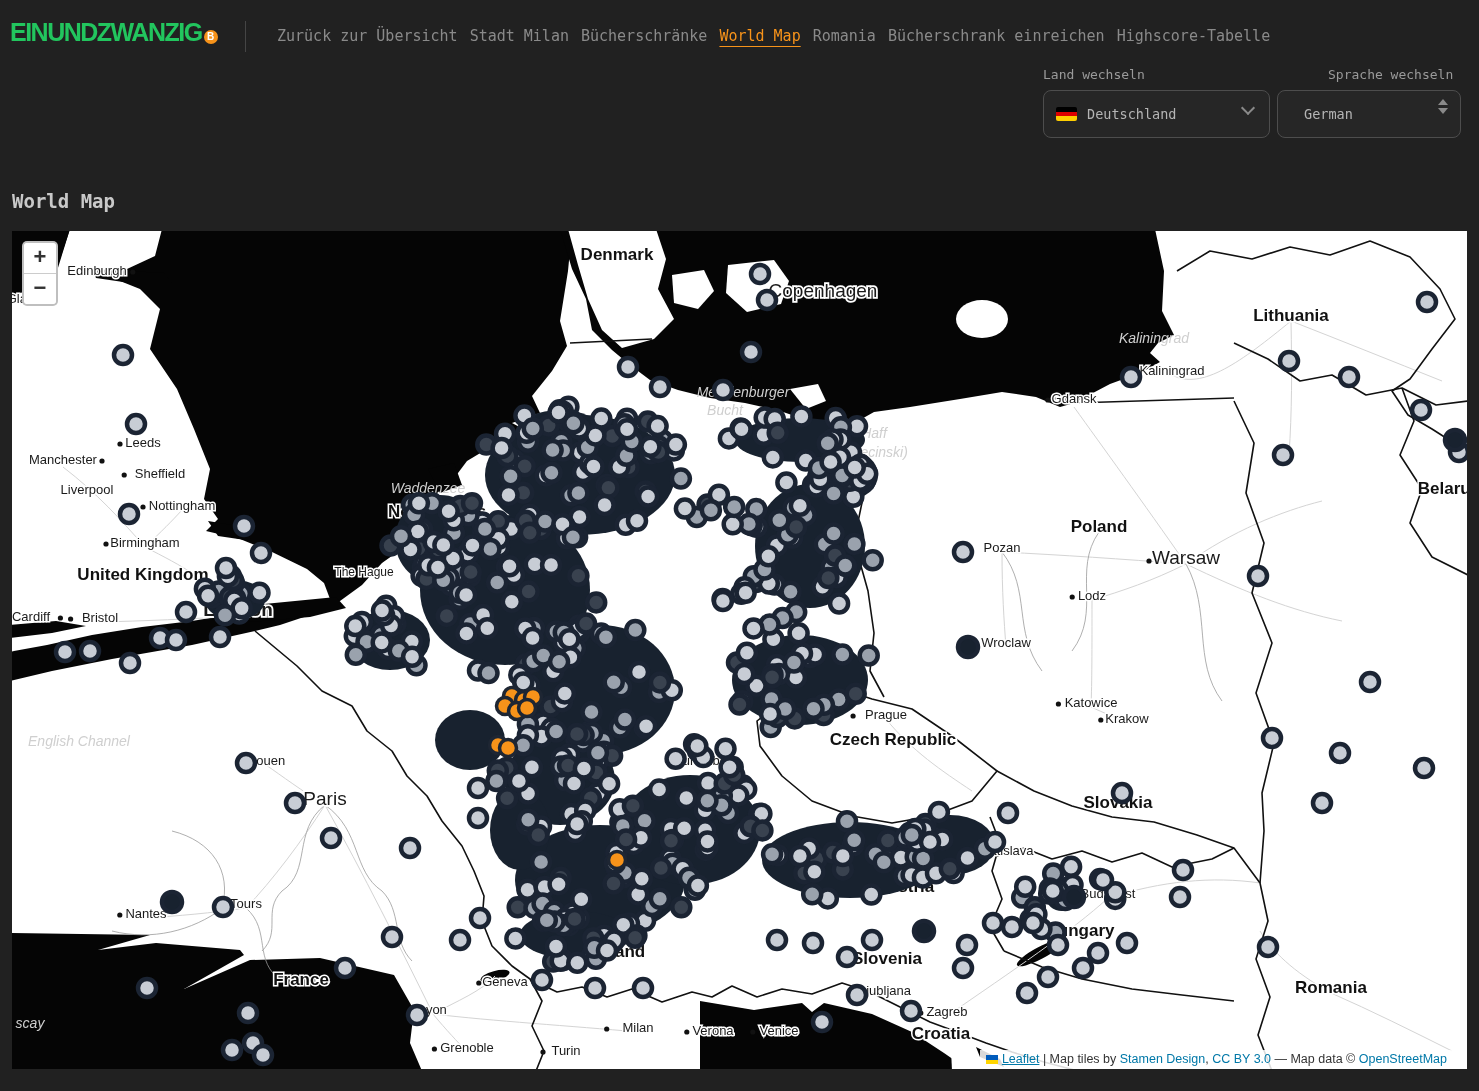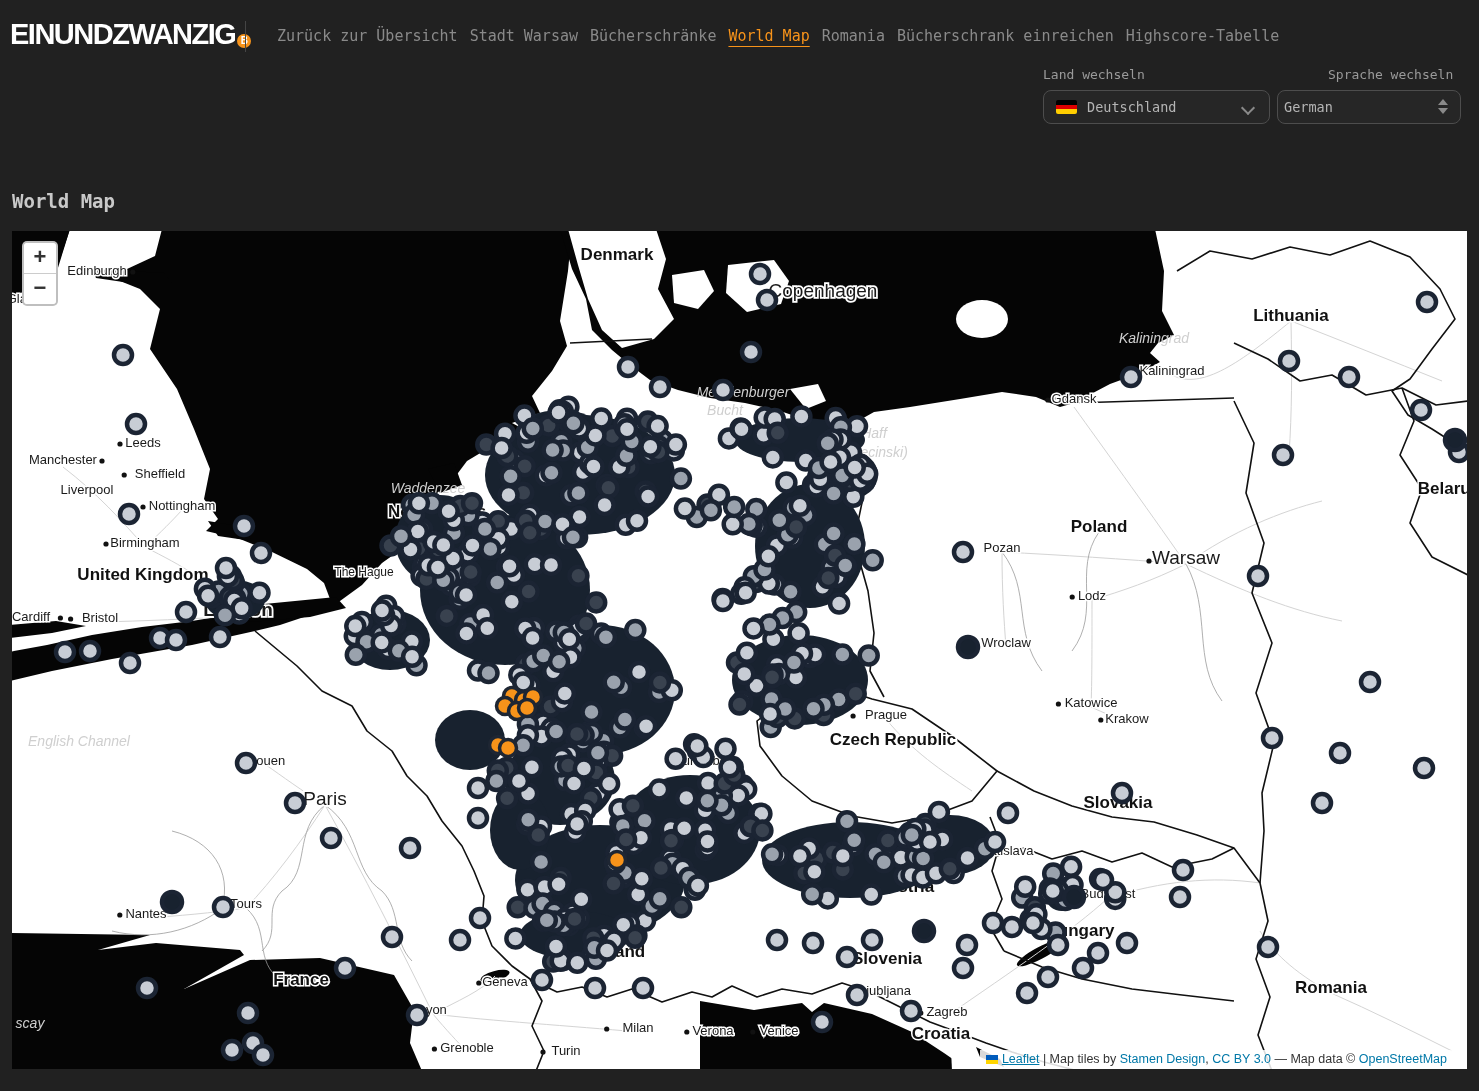--- a/index.html
+++ b/index.html
@@ -1,30 +1,30 @@
 <!DOCTYPE html>
 <html><head>
 <meta charset="utf-8">
 <style>
   html,body{margin:0;padding:0;width:1479px;height:1091px;overflow:hidden;
     background:#212121;font-family:"DejaVu Sans Mono",monospace;}
   
   .logo{position:absolute;left:10px;top:18px;display:flex;align-items:flex-end;cursor:pointer;}
-  .logo-text{font-family:"Liberation Sans",sans-serif;font-weight:bold;font-size:29px;
-    letter-spacing:-1.5px;color:#ffffff;transform:scaleY(1.02);}
+  .logo-text{font-family:"Liberation Sans",sans-serif;font-weight:bold;font-size:25px;
+    letter-spacing:-1.5px;color:#22c55e;transform:scaleY(1.02);}
   .logo-badge{width:14px;height:14px;border-radius:50%;background:#f7931a;color:#fff;
     font-family:"Liberation Sans",sans-serif;font-weight:bold;font-size:10px;line-height:14px;
     text-align:center;margin-left:2px;margin-bottom:3px;}
   .nav-divider{position:absolute;left:245px;top:21px;width:1px;height:31px;background:#454545;}
   nav{position:absolute;left:277px;top:27px;display:flex;gap:12px;white-space:nowrap;}
   .nav-item{font-size:15px;color:#8a8a8a;cursor:pointer;text-decoration:none;}
   .nav-item.active{color:#f7931a;text-decoration:underline;text-underline-offset:5px;}
   
   .sel-label{position:absolute;font-size:13px;color:#9a9a9a;}
-  .sel-box{position:absolute;height:34px;background:#262626;border:1px solid #4d4d4d;
+  .sel-box{position:absolute;height:48px;background:#262626;border:1px solid #4d4d4d;
     border-radius:8px;display:flex;align-items:center;box-sizing:border-box;
     font-size:13.5px;color:#b5b5b5;cursor:pointer;}
   .flag-de{width:21px;height:14px;margin:0 10px 0 12px;border-radius:2px;overflow:hidden;
     display:inline-block;}
   .flag-de div{height:33.3%;}
   .chev-down{width:8px;height:8px;border-right:2px solid #8a8a8a;border-bottom:2px solid #8a8a8a;
     transform:rotate(45deg);position:absolute;right:16px;top:11px;}
   .updown{position:absolute;right:12px;top:8px;display:flex;flex-direction:column;gap:3px;}
   .tri-up{width:0;height:0;border-left:5px solid transparent;border-right:5px solid transparent;
     border-bottom:6px solid #8a8a8a;}
@@ -60,41 +60,41 @@
 </head>
 <body>
 
 <div class="logo">
   <span class="logo-text">EINUNDZWANZIG</span>
   <span class="logo-badge">B</span>
 </div>
 <div class="nav-divider"></div>
 <nav>
     <a class="nav-item">Zurück zur Übersicht</a>
-    <a class="nav-item">Stadt Warsaw</a>
+    <a class="nav-item">Stadt Milan</a>
     <a class="nav-item">Bücherschränke</a>
     <a class="nav-item active">World Map</a>
     <a class="nav-item">Romania</a>
     <a class="nav-item">Bücherschrank einreichen</a>
     <a class="nav-item">Highscore-Tabelle</a>
   </nav>
 
 <div class="sel-label" style="left:1043px;top:67px;">Land wechseln</div>
 <div class="sel-box" style="left:1043px;top:90px;width:227px;">
   <span class="flag-de">
     <div style="background:#000;"></div>
       <div style="background:#dd0000;"></div>
       <div style="background:#ffce00;"></div>
   </span>
   <span>Deutschland</span>
   <span class="chev-down" style="top:12px;"></span>
 </div>
 
 <div class="sel-label" style="left:1328px;top:67px;">Sprache wechseln</div>
-<div class="sel-box" style="left:1277px;top:90px;width:184px;padding-left:6px;">
+<div class="sel-box" style="left:1277px;top:90px;width:184px;padding-left:26px;">
   <span>German</span>
   <span class="updown">
     <span class="tri-up"></span>
       <span class="tri-dn"></span>
   </span>
 </div>
 
 <h1 class="page-title" style="margin:0;">World Map</h1>
 
 <div class="map">

